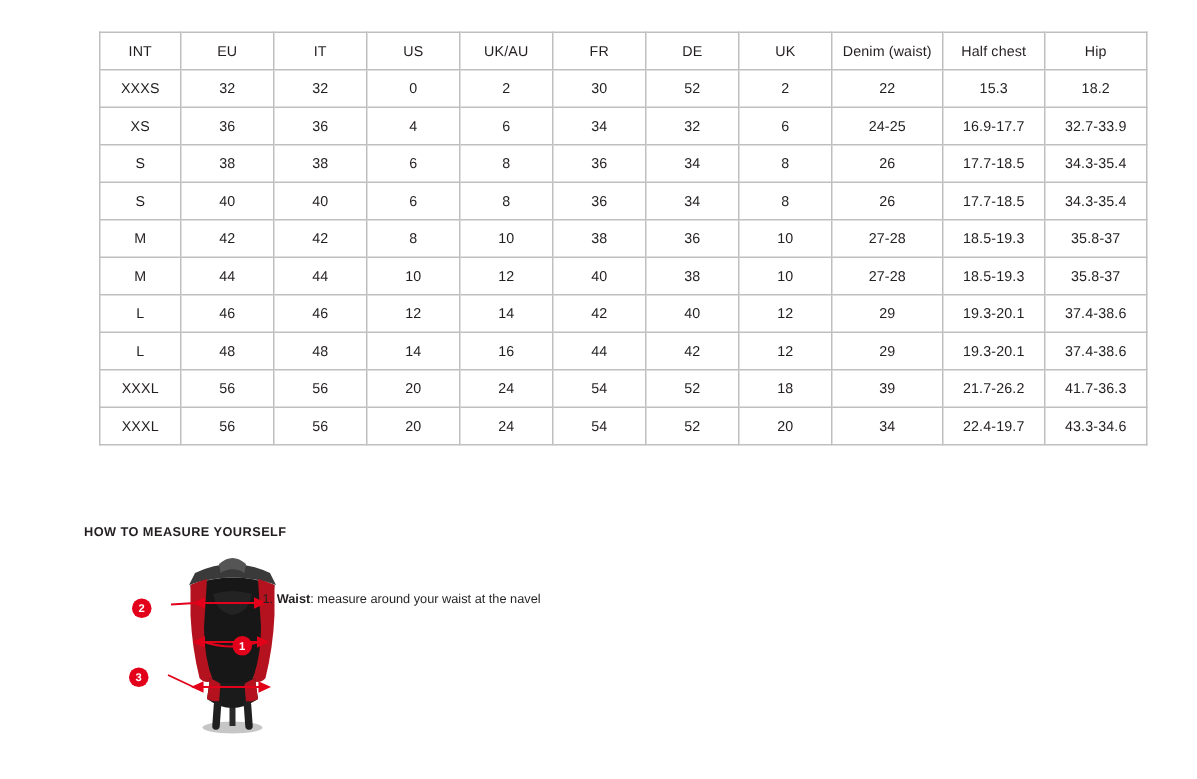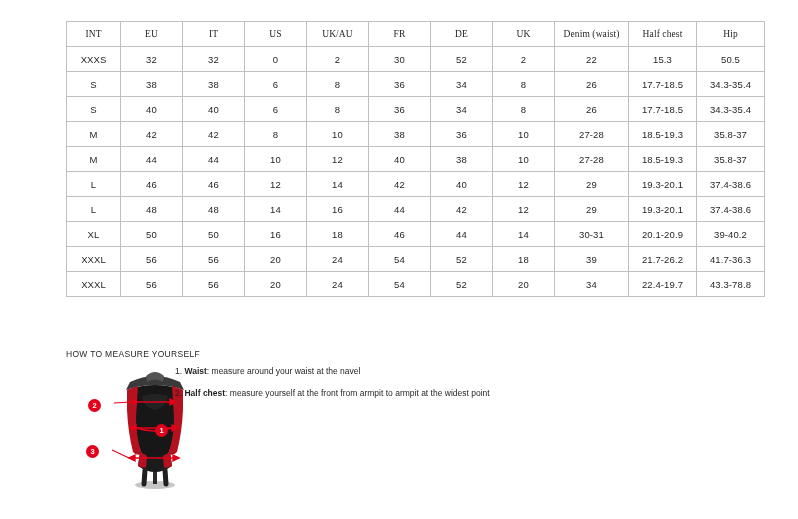--- a/index.html
+++ b/index.html
@@ -37,35 +37,34 @@
     font-size: 9.5px;
     font-weight: normal;
     text-align: center;
     vertical-align: middle;
     color: #231f20;
     padding: 0 2px;
     letter-spacing: 0.1px;
   }
   table.size-table th {
     font-weight: normal;
-    font-family: Liberation Serif, serif;
   }
   table.size-table col.c-int { width: 54px; }
   table.size-table col.c-std { width: 62px; }
   table.size-table col.c-denim { width: 74px; }
   table.size-table col.c-chest { width: 68px; }
   table.size-table col.c-hip { width: 68px; }
 
   
   .howto-title {
     position: absolute;
-    left: 66px;
+    left: 56px;
     top: 349px;
     font-size: 8.5px;
-    font-weight: normal;
+    font-weight: bold;
     letter-spacing: 0.3px;
     color: #231f20;
     text-align: right;
   }
   .figure {
     position: absolute;
     left: 100px;
     top: 366px;
     width: 110px;
     height: 125px;
@@ -75,20 +74,21 @@
     left: 175px;
     top: 366px;
     width: 400px;
   }
   .note {
     font-size: 8.5px;
     line-height: 1.2;
     color: #231f20;
     margin-bottom: 12px;
     white-space: nowrap;
+    margin-top: 28px;
   }
   .note b { font-weight: bold; }
 
   .badge {
     position: absolute;
     width: 13px;
     height: 13px;
     border-radius: 50%;
     background: #e2001a;
     color: #ffffff;
@@ -141,21 +141,34 @@
           <td>XXXS</td>
           <td>32</td>
           <td>32</td>
           <td>0</td>
           <td>2</td>
           <td>30</td>
           <td>52</td>
           <td>2</td>
           <td>22</td>
           <td>15.3</td>
-          <td>50.5</td>
+          <td>18.2</td>
+        </tr>
+        <tr>
+          <td>XS</td>
+          <td>36</td>
+          <td>36</td>
+          <td>4</td>
+          <td>6</td>
+          <td>34</td>
+          <td>32</td>
+          <td>6</td>
+          <td>24-25</td>
+          <td>16.9-17.7</td>
+          <td>32.7-33.9</td>
         </tr>
         <tr>
           <td>S</td>
           <td>38</td>
           <td>38</td>
           <td>6</td>
           <td>8</td>
           <td>36</td>
           <td>34</td>
           <td>8</td>
@@ -222,33 +235,20 @@
           <td>14</td>
           <td>16</td>
           <td>44</td>
           <td>42</td>
           <td>12</td>
           <td>29</td>
           <td>19.3-20.1</td>
           <td>37.4-38.6</td>
         </tr>
         <tr>
-          <td>XL</td>
-          <td>50</td>
-          <td>50</td>
-          <td>16</td>
-          <td>18</td>
-          <td>46</td>
-          <td>44</td>
-          <td>14</td>
-          <td>30-31</td>
-          <td>20.1-20.9</td>
-          <td>39-40.2</td>
-        </tr>
-        <tr>
           <td>XXXL</td>
           <td>56</td>
           <td>56</td>
           <td>20</td>
           <td>24</td>
           <td>54</td>
           <td>52</td>
           <td>18</td>
           <td>39</td>
           <td>21.7-26.2</td>
@@ -258,21 +258,21 @@
           <td>XXXL</td>
           <td>56</td>
           <td>56</td>
           <td>20</td>
           <td>24</td>
           <td>54</td>
           <td>52</td>
           <td>20</td>
           <td>34</td>
           <td>22.4-19.7</td>
-          <td>43.3-78.8</td>
+          <td>43.3-34.6</td>
         </tr>
       </tbody>
     </table>
   </div>
 
   <div class="howto-title">HOW TO MEASURE YOURSELF</div>
 
   <div class="figure">
     <svg width="110" height="125" viewBox="0 0 110 125" xmlns="http://www.w3.org/2000/svg">
 
@@ -322,19 +322,15 @@
 
   <div class="badge b1">1</div>
   <div class="badge b2">2</div>
   <div class="badge b3">3</div>
 
   <div class="notes">
     <div class="note">
       <span>1.</span>
       <b>Waist</b><span>: measure around your waist at the navel</span>
     </div>
-    <div class="note">
-      <span>2.</span>
-      <b>Half chest</b><span>: measure yourself at the front from armpit to armpit at the widest point</span>
-    </div>
   </div>
 
 </div>
 
 </body></html>

